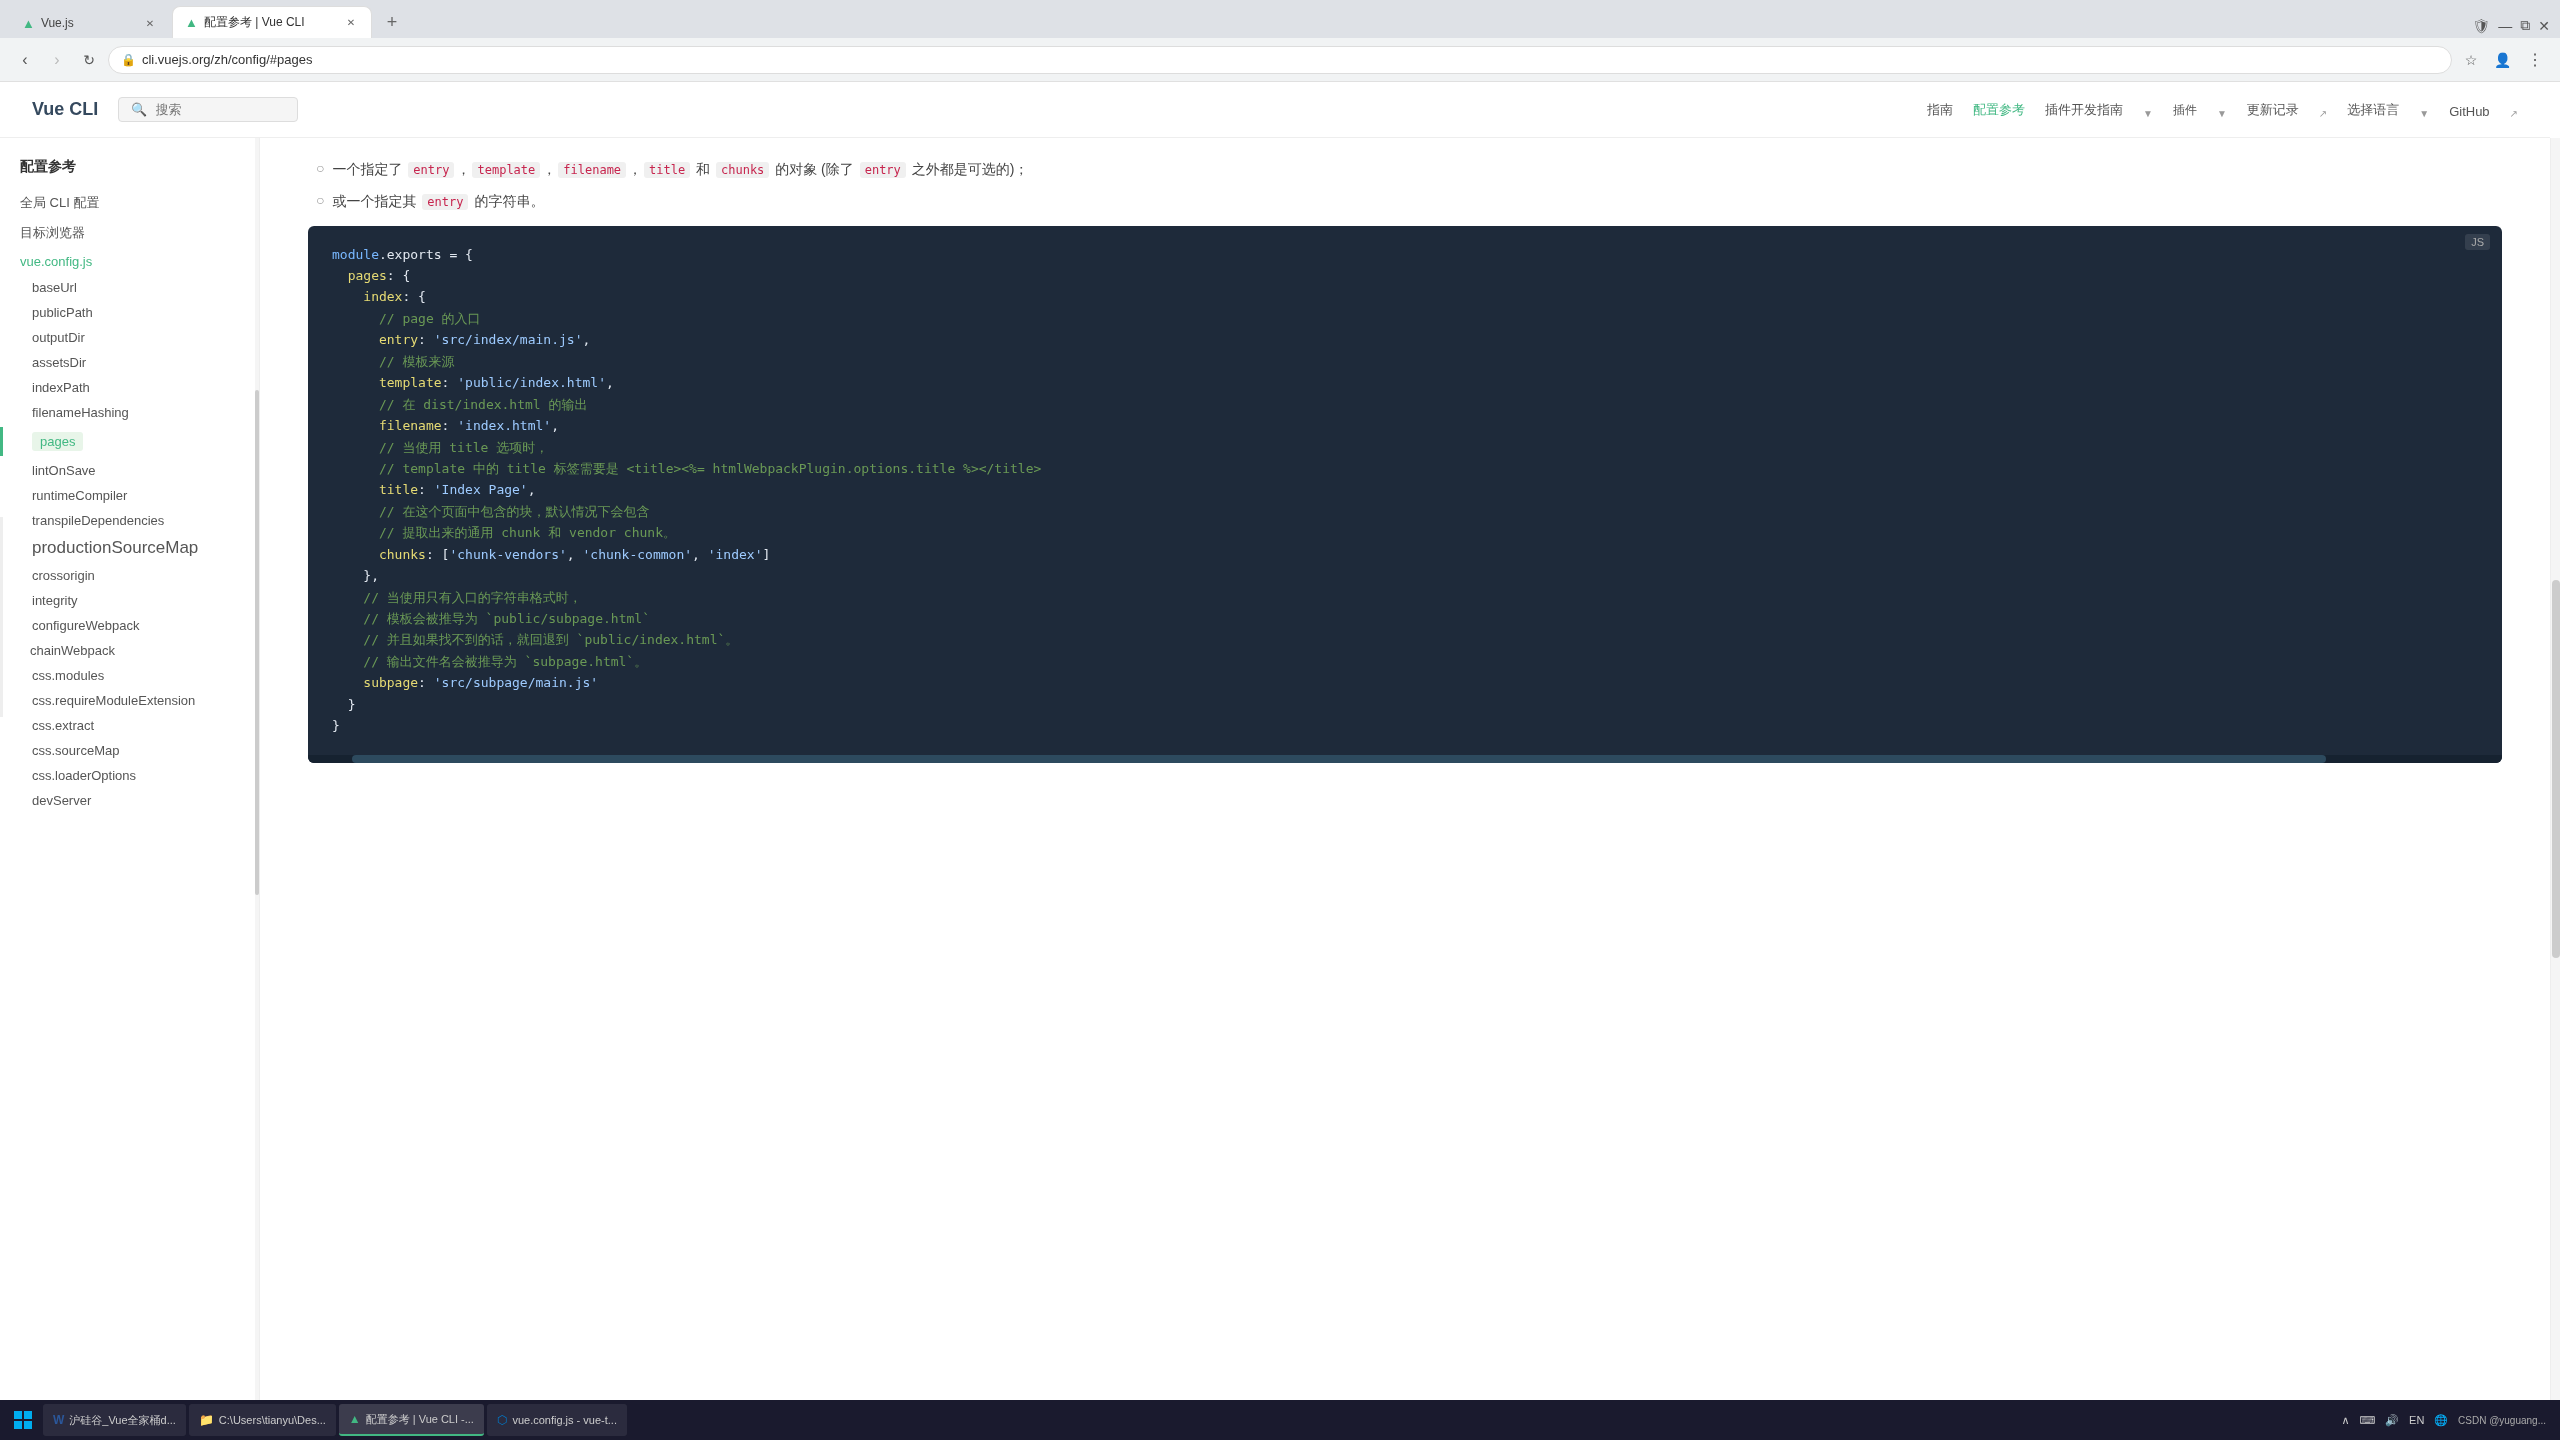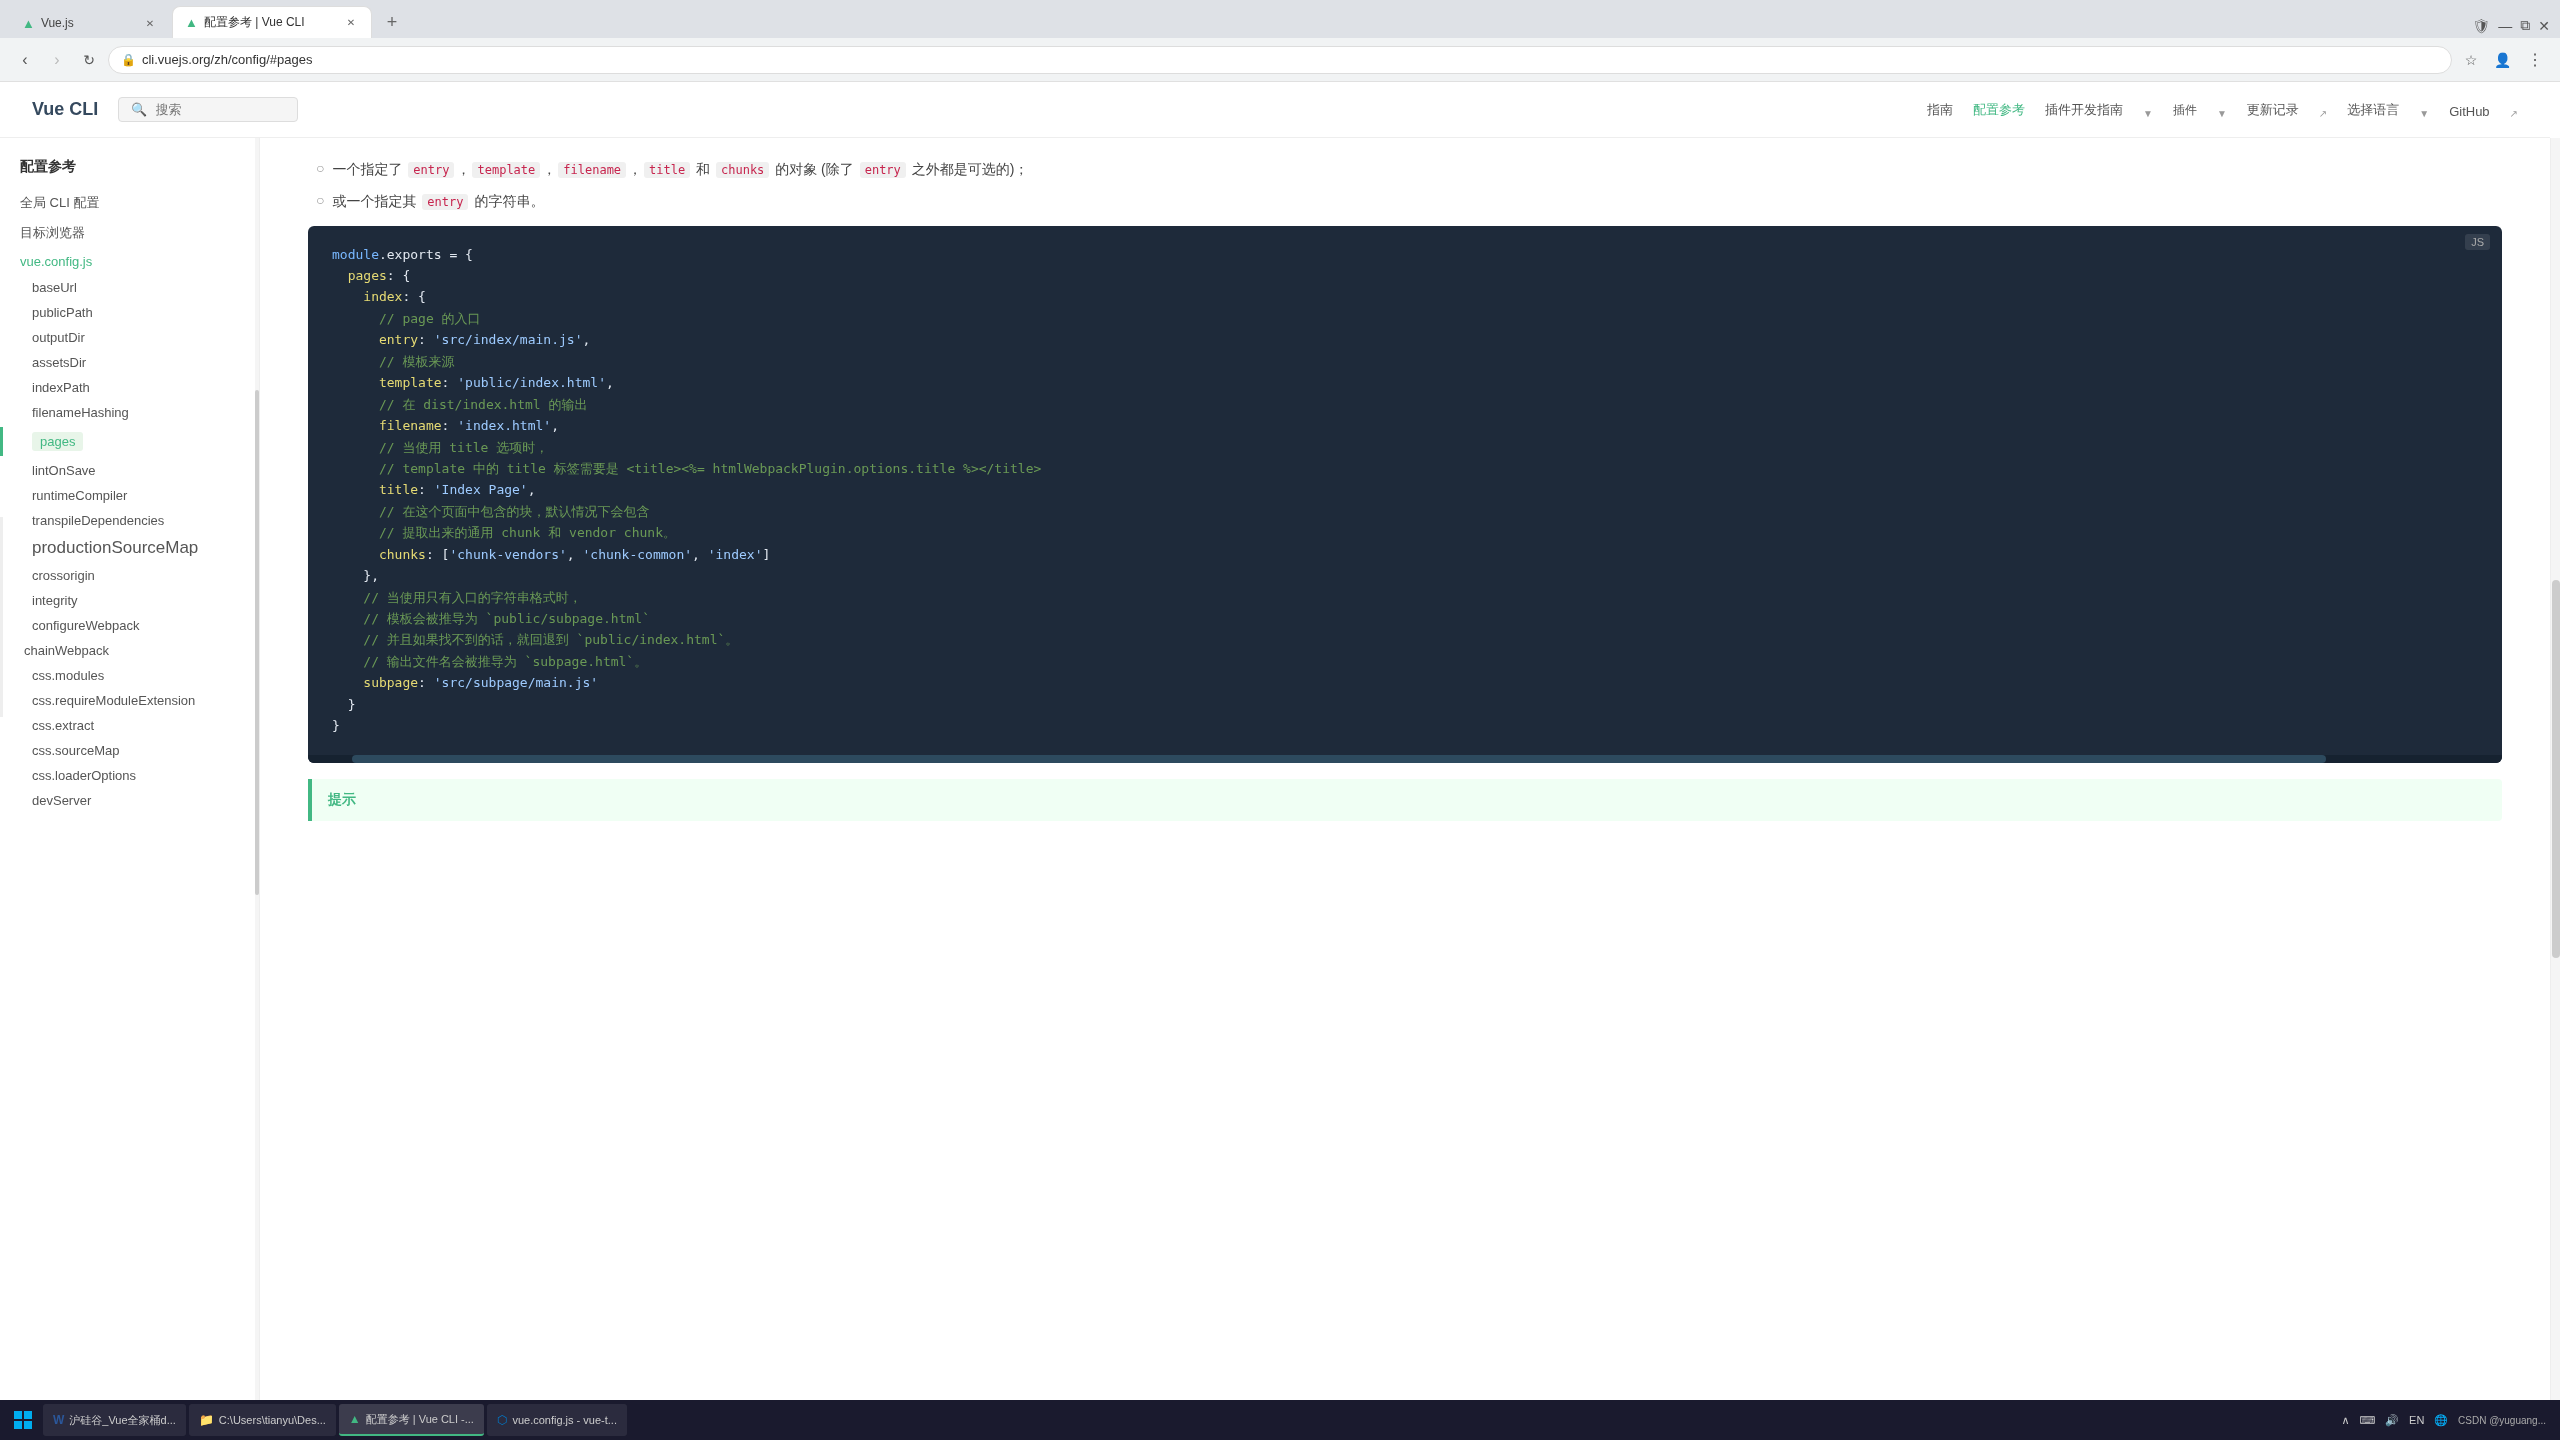--- a/index.html
+++ b/index.html
@@ -98,21 +98,21 @@
       <div style="padding:5px 17px 5px 29px;font-size:13px;color:#42b883;cursor:pointer;font-weight:500;background:#fff;border-left:3px solid #42b883;margin:2px 0;">
         <span style="background:#e8f5e9;display:inline-block;padding:2px 8px;border-radius:3px;">pages</span>
       </div>
       <div style="padding:5px 20px 5px 32px;font-size:13px;color:#555;cursor:pointer;">lintOnSave</div>
       <div style="padding:5px 20px 5px 32px;font-size:13px;color:#555;cursor:pointer;">runtimeCompiler</div>
       <div style="padding:5px 20px 5px 32px;font-size:13px;color:#555;cursor:pointer;">transpileDependencies</div>
       <div style="padding:5px 20px 5px 32px;font-size:17px;color:#555;cursor:pointer;">productionSourceMap</div>
       <div style="padding:5px 20px 5px 32px;font-size:13px;color:#555;cursor:pointer;">crossorigin</div>
       <div style="padding:5px 20px 5px 32px;font-size:13px;color:#555;cursor:pointer;">integrity</div>
       <div style="padding:5px 20px 5px 32px;font-size:13px;color:#555;cursor:pointer;">configureWebpack</div>
-      <div style="padding:5px 20px 5px 24px;font-size:13px;color:#555;cursor:pointer;">chainWebpack</div>
+      <div style="padding:5px 20px 5px 30px;font-size:13px;color:#555;cursor:pointer;">chainWebpack</div>
       <div style="padding:5px 20px 5px 32px;font-size:13px;color:#555;cursor:pointer;">css.modules</div>
       <div style="padding:5px 20px 5px 32px;font-size:13px;color:#555;cursor:pointer;">css.requireModuleExtension</div>
       <div style="padding:5px 20px 5px 32px;font-size:13px;color:#555;cursor:pointer;">css.extract</div>
       <div style="padding:5px 20px 5px 32px;font-size:13px;color:#555;cursor:pointer;">css.sourceMap</div>
       <div style="padding:5px 20px 5px 32px;font-size:13px;color:#555;cursor:pointer;">css.loaderOptions</div>
       <div style="padding:5px 20px 5px 32px;font-size:13px;color:#555;cursor:pointer;">devServer</div>
     </div>
 
     <div style="flex:1;overflow-y:auto;padding:20px 48px;background:#fff;position:relative;">
 
@@ -163,23 +163,20 @@
     <span style="color:#e6db74;">subpage</span><span style="color:#e2e8f0;">: </span><span style="color:#9ecbff;">'src/subpage/main.js'</span>
   <span style="color:#e2e8f0;">}</span>
 <span style="color:#e2e8f0;">}</span></pre>
         </div>
 
         <div style="height:8px;background:#162230;position:relative;">
           <div style="height:8px;background:#2d4a5e;border-radius:4px;position:absolute;left:2%;width:90%;"></div>
         </div>
       </div>
 
-      <div style="border-left:4px solid #42b883;background:#f0fff4;padding:12px 16px;border-radius:0 4px 4px 0;margin-top:8px;">
-        <div style="font-weight:600;color:#42b883;font-size:14px;">提示</div>
-      </div>
     </div>
 
     <div style="width:10px;background:#f5f5f5;border-left:1px solid #eee;flex-shrink:0;position:relative;">
       <div style="width:8px;background:#ccc;border-radius:4px;position:absolute;left:1px;top:35%;height:30%;"></div>
     </div>
   </div>
 </div>
 
 <div style="height:40px;background:#1a1a2e;display:flex;align-items:center;padding:0 6px;gap:3px;flex-shrink:0;">
   <div style="width:34px;height:34px;display:flex;align-items:center;justify-content:center;cursor:pointer;">

